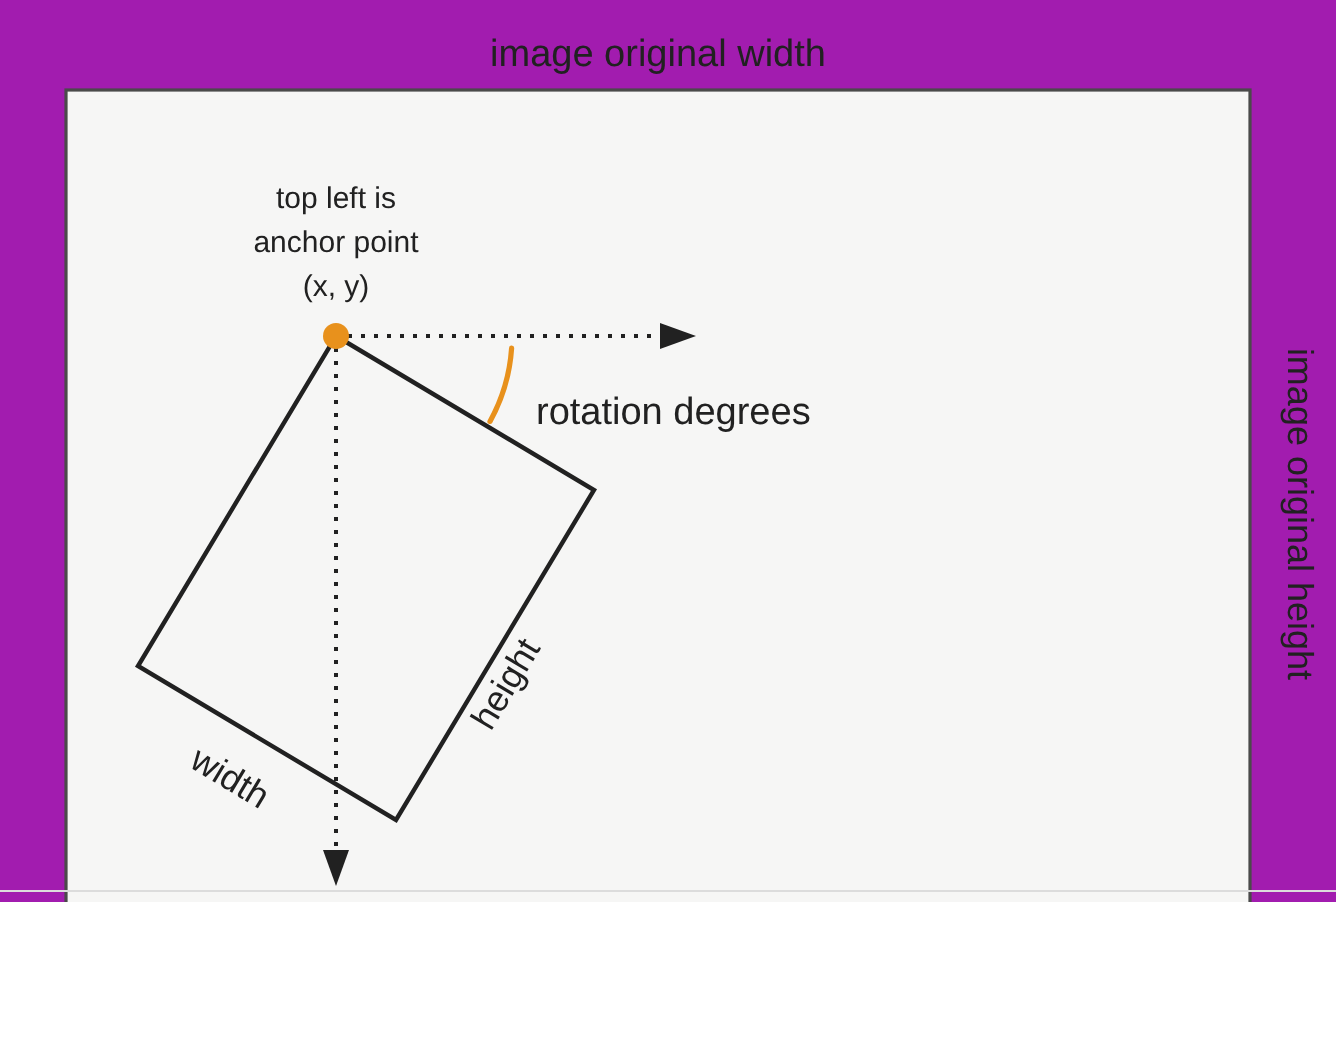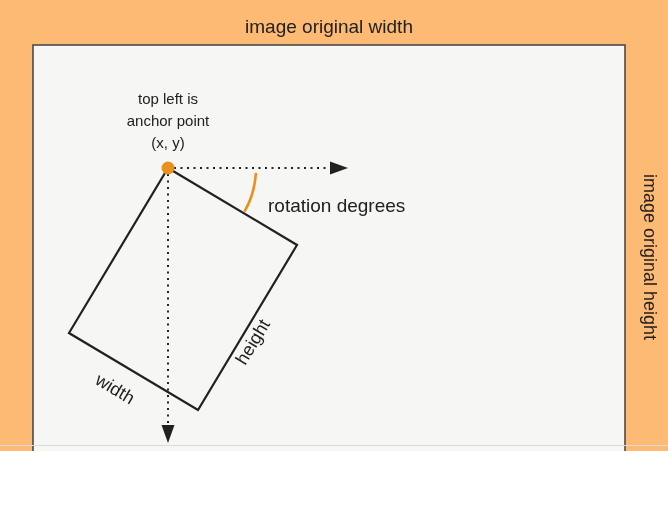--- a/index.html
+++ b/index.html
@@ -5,21 +5,21 @@
   html, body {
     margin: 0;
     padding: 0;
     background: #ffffff;
     font-family: "Liberation Sans", "DejaVu Sans", sans-serif;
   }
   .stage {
     position: relative;
     width: 668px;
     height: 451px;
-    background: #fdba74;
+    background: #a21caf;
     overflow: hidden;
   }
   svg { display: block; }
 
   .frame-rect {
     fill: var(--frame_fill, #f6f6f5);
     stroke: var(--frame_stroke, #4a4a4a);
     stroke-width: 1.6;
   }
   .label-text {

